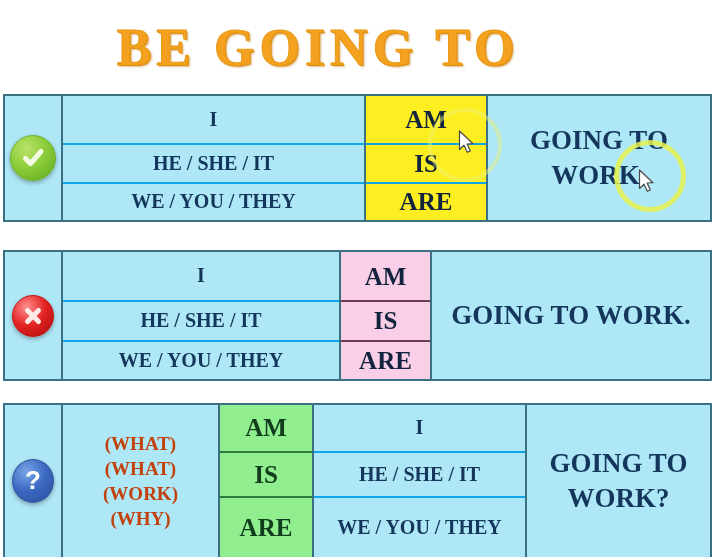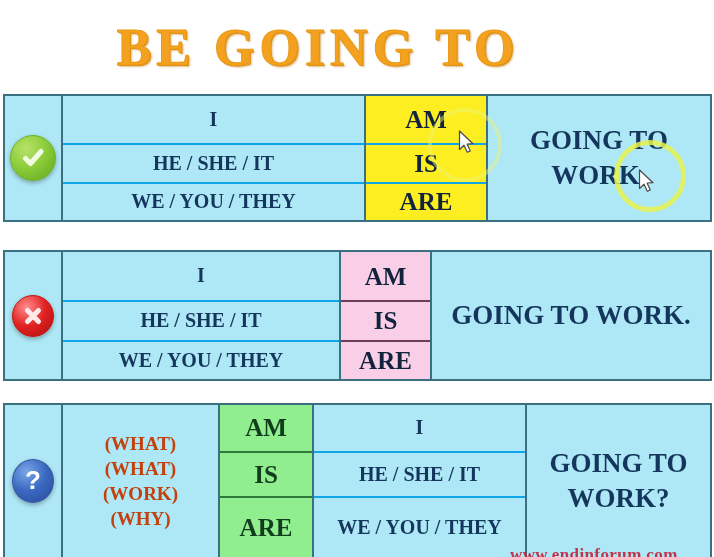--- a/index.html
+++ b/index.html
@@ -328,15 +328,14 @@
       <path d="M1.5 1 L1.5 19.5 L6 15.2 L9.3 22.3 L12.3 20.9 L9.1 14 L15 13.7 Z" fill="#ffffff" stroke="#4a4a4a" stroke-width="1.2" stroke-linejoin="round"></path>
     </svg>
   </div>
 
   <div class="cursor cursor-b">
     <svg width="17" height="25" viewBox="0 0 17 25" aria-hidden="true">
       <path d="M1.5 1 L1.5 19.5 L6 15.2 L9.3 22.3 L12.3 20.9 L9.1 14 L15 13.7 Z" fill="#ffffff" stroke="#4a4a4a" stroke-width="1.2" stroke-linejoin="round"></path>
     </svg>
   </div>
 
-  <div class="watermark">www.endinforum.com</div>
 
 </div>
 
 </body></html>

